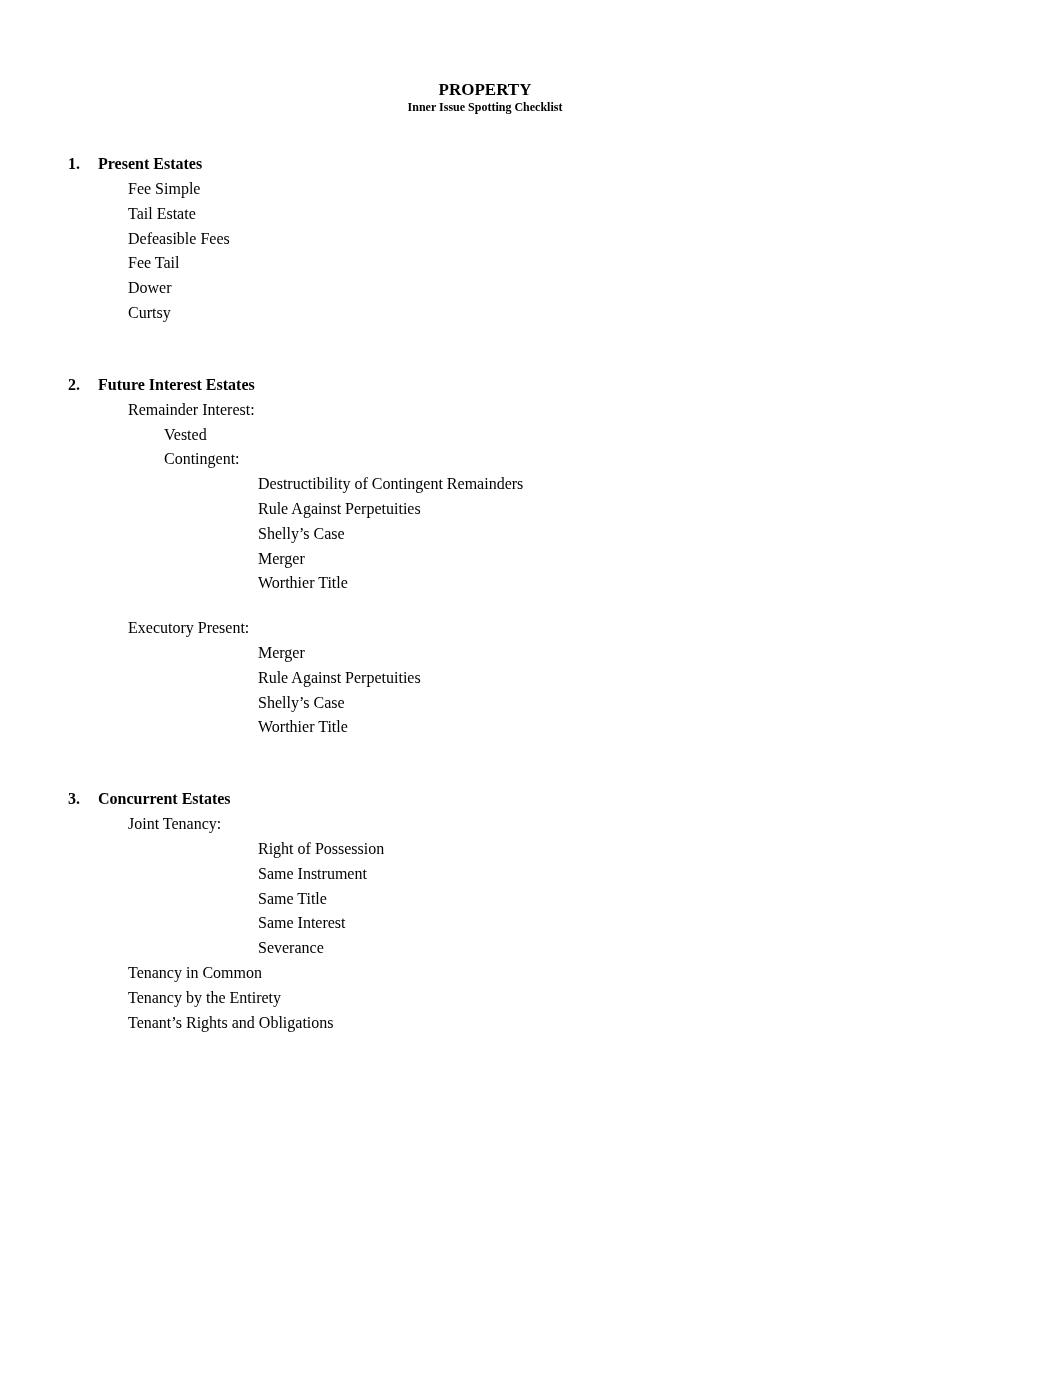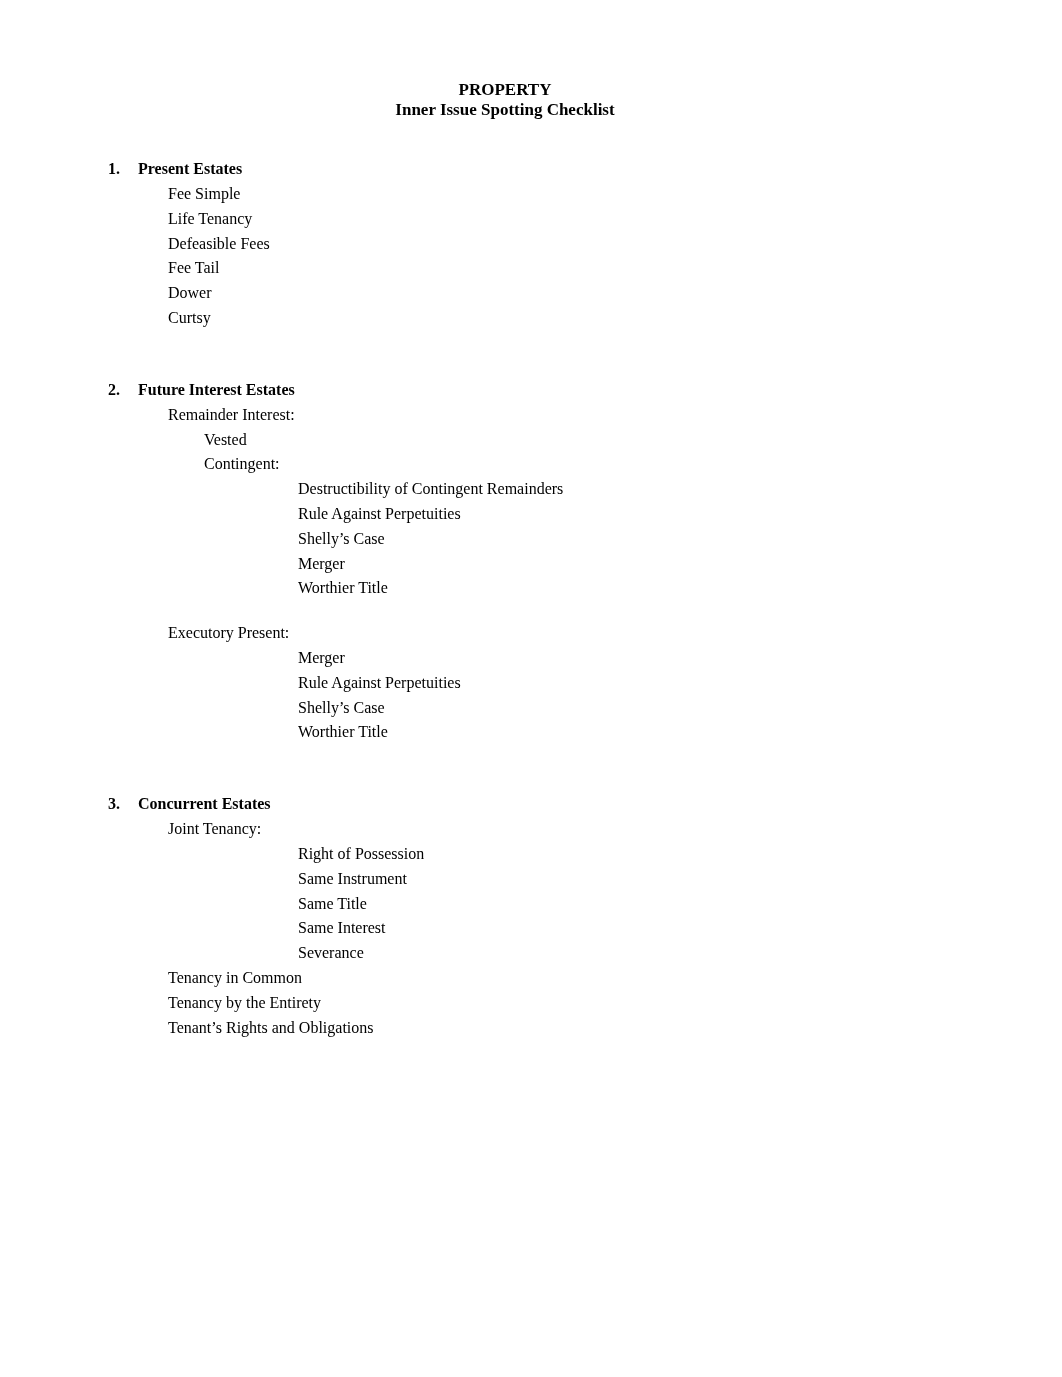--- a/index.html
+++ b/index.html
@@ -13,37 +13,37 @@
       font-family: "Times New Roman", Times, serif;
       font-size: 16px;
       color: #000000;
       width: 1062px;
       min-height: 1377px;
     }
 
     .page {
       width: 1062px;
       min-height: 1377px;
-      padding: 80px 160px 80px 108px;
+      padding: 80px 160px 80px 68px;
     }
 
     .page-title {
       text-align: center;
       margin-bottom: 40px;
     }
 
     .page-title .title-main {
       font-weight: bold;
       font-size: 17px;
       display: block;
     }
 
     .page-title .title-sub {
       font-weight: bold;
-      font-size: 17px;
+      font-size: 12px;
       display: block;
     }
 
     .section {
       margin-bottom: 50px;
     }
 
     .indent-1 {
       margin-left: 60px;
     }
@@ -71,21 +71,21 @@
     <span class="title-sub">Inner Issue Spotting Checklist</span>
   </div>
 
   <div id="sections-container">
       <div class="section">
         <div style="display: flex; align-items: flex-start; margin-bottom: 4px;">
           <span style="font-weight: bold; min-width: 30px; font-size: 16px;">1.</span>
           <span style="font-weight: bold; font-size: 16px;">Present Estates</span>
         </div>
         <div class="line indent-1">Fee Simple</div>
-        <div class="line indent-1">Life Tenancy</div>
+        <div class="line indent-1">Tail Estate</div>
         <div class="line indent-1">Defeasible Fees</div>
         <div class="line indent-1">Fee Tail</div>
         <div class="line indent-1">Dower</div>
         <div class="line indent-1">Curtsy</div>
       </div>
       <div class="section">
         <div style="display: flex; align-items: flex-start; margin-bottom: 4px;">
           <span style="font-weight: bold; min-width: 30px; font-size: 16px;">2.</span>
           <span style="font-weight: bold; font-size: 16px;">Future Interest Estates</span>
         </div>

